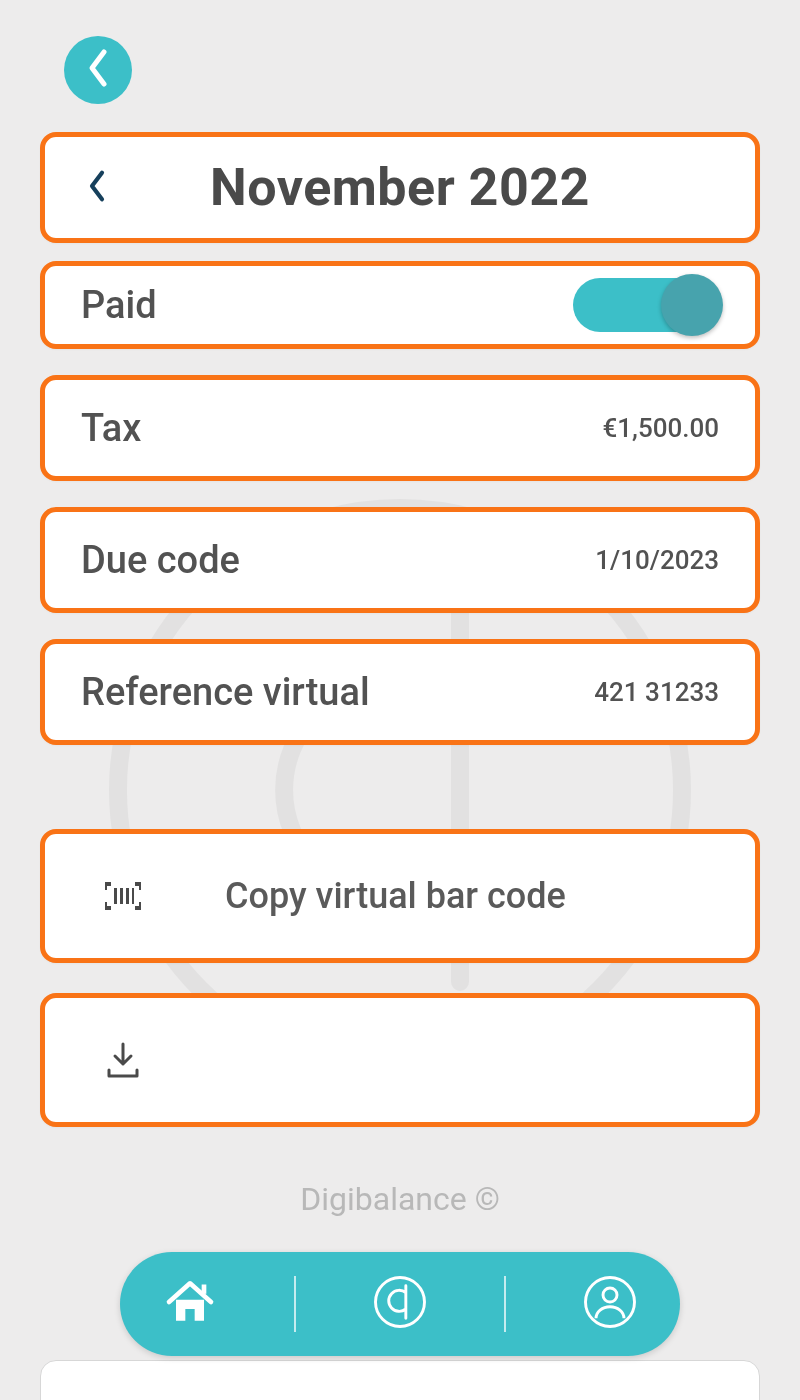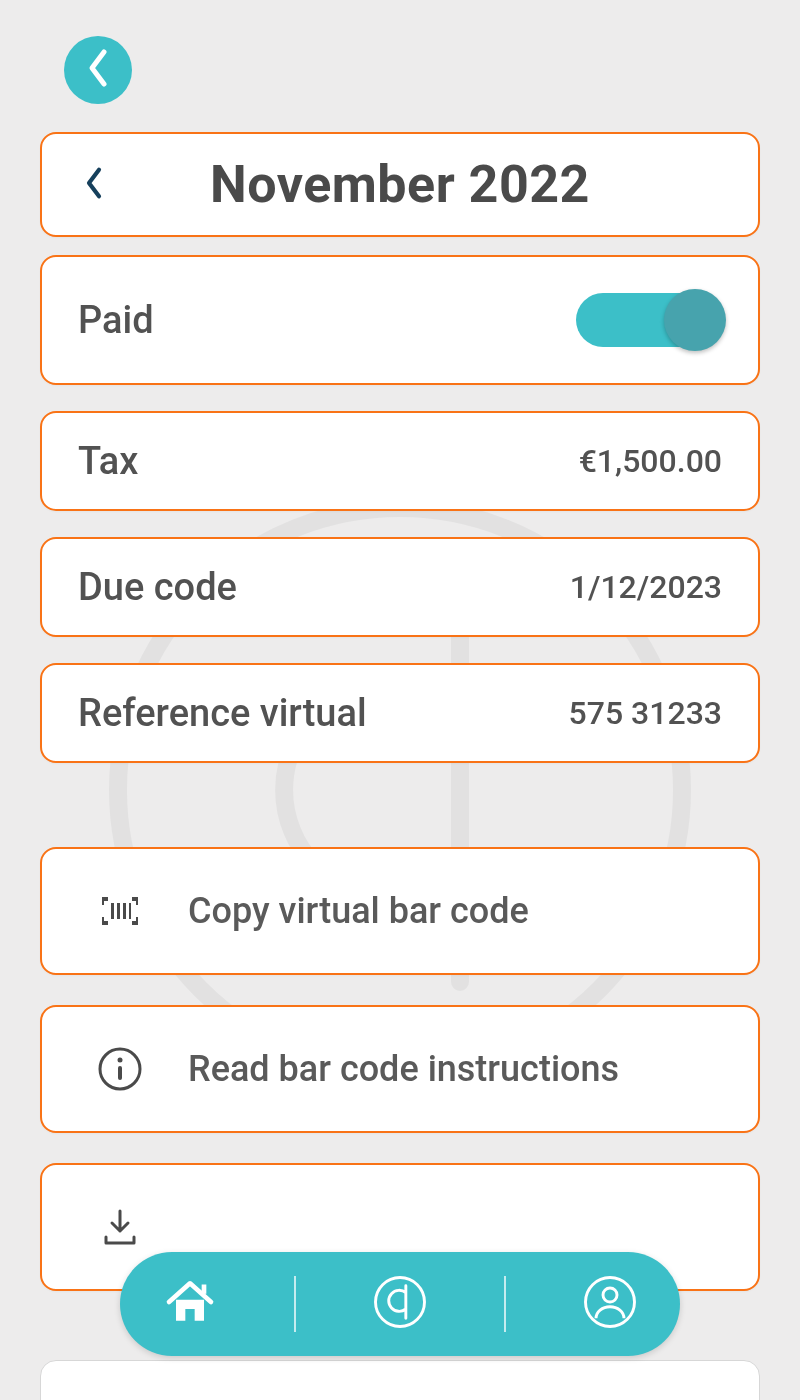--- a/index.html
+++ b/index.html
@@ -37,21 +37,21 @@
     background: #3cbfc8;
     display: flex; align-items: center; justify-content: center;
     cursor: pointer;
     margin-left: 24px;
     margin-bottom: 28px;
   }
   .back-circle svg { width: 28px; height: 40px; }
 
   .card {
     background: #fff;
-    border: 2px solid #f97316;
+    border: 5px solid #f97316;
     border-radius: 16px;
     padding: 26px 36px;
     margin-bottom: 18px;
     display: flex;
     align-items: center;
     box-shadow: 0 1px 2px rgba(0,0,0,0.03);
   }
 
   .month-card {
     justify-content: flex-start;
@@ -75,26 +75,26 @@
     padding-right: 40px; 
   }
 
   .row-card { justify-content: space-between; margin-bottom: 26px; }
   .row-label {
     font-size: 38px;
     color: #525252;
     font-weight: 500;
   }
   .row-value {
-    font-size: 32px;
+    font-size: 26px;
     color: #525252;
     font-weight: 500;
   }
 
-  .paid-card { padding: 36px 36px; }
+  .paid-card { padding: 12px 36px; }
 
   .toggle {
     width: 146px; height: 54px;
     background: #3cbfc8;
     border-radius: 40px;
     position: relative;
     cursor: pointer;
   }
   .toggle .knob {
     position: absolute;
@@ -102,21 +102,21 @@
     width: 62px; height: 62px;
     border-radius: 50%;
     background: #47a3ad;
     box-shadow: 0 2px 4px rgba(0,0,0,0.25);
   }
 
   .actions-gap { height: 58px; }
 
   .action-card {
     display: flex;
-    gap: 44px;
+    gap: 78px;
     padding: 38px 36px 38px 54px;
     cursor: pointer;
     margin-bottom: 30px;
   }
   .action-icon {
     width: 48px; height: 48px;
     display: flex; align-items: center; justify-content: center;
     color: #4a4a4a;
     flex: 0 0 auto;
   }
@@ -212,53 +212,43 @@
     </div>
   </div>
 
   <div class="card row-card">
     <div class="row-label">Tax</div>
     <div class="row-value">€1,500.00</div>
   </div>
 
   <div class="card row-card">
     <div class="row-label">Due code</div>
-    <div class="row-value">1/12/2023</div>
+    <div class="row-value">1/10/2023</div>
   </div>
 
   <div class="card row-card">
     <div class="row-label">Reference virtual</div>
-    <div class="row-value">575 31233</div>
+    <div class="row-value">421 31233</div>
   </div>
 
   <div class="actions-gap"></div>
 
   <div class="card action-card">
     <span class="action-icon">
       <svg viewBox="0 0 48 48">
         <path d="M6 10 h6 v4 h-4 v4 h-2 z M42 10 h-6 v4 h4 v4 h2 z M6 38 h6 v-4 h-4 v-4 h-2 z M42 38 h-6 v-4 h4 v-4 h2 z" fill="#4a4a4a"></path>
         <rect x="15" y="16" width="3" height="16" fill="#4a4a4a"></rect>
         <rect x="21" y="16" width="3" height="16" fill="#4a4a4a"></rect>
         <rect x="27" y="16" width="3" height="16" fill="#4a4a4a"></rect>
         <rect x="33" y="16" width="2" height="16" fill="#4a4a4a"></rect>
       </svg>
     </span>
     <span class="action-label">Copy virtual bar code</span>
   </div>
 
-  <div class="card action-card">
-    <span class="action-icon">
-      <svg viewBox="0 0 48 48">
-        <circle cx="24" cy="24" r="20" fill="none" stroke="#4a4a4a" stroke-width="3"></circle>
-        <circle cx="24" cy="15" r="2.5" fill="#4a4a4a"></circle>
-        <rect x="22" y="21" width="4" height="14" rx="2" fill="#4a4a4a"></rect>
-      </svg>
-    </span>
-    <span class="action-label">Read bar code instructions</span>
-  </div>
 
   <div class="card action-card" style="margin-bottom:30px;">
     <span class="action-icon">
       <svg viewBox="0 0 48 48">
         <path d="M24 8 v20 m-8 -8 l8 8 l8 -8" fill="none" stroke="#4a4a4a" stroke-width="3" stroke-linecap="round" stroke-linejoin="round"></path>
         <path d="M10 34 v6 h28 v-6" fill="none" stroke="#4a4a4a" stroke-width="3" stroke-linecap="round" stroke-linejoin="round"></path>
       </svg>
     </span>
     <span class="action-label"></span>
   </div>

